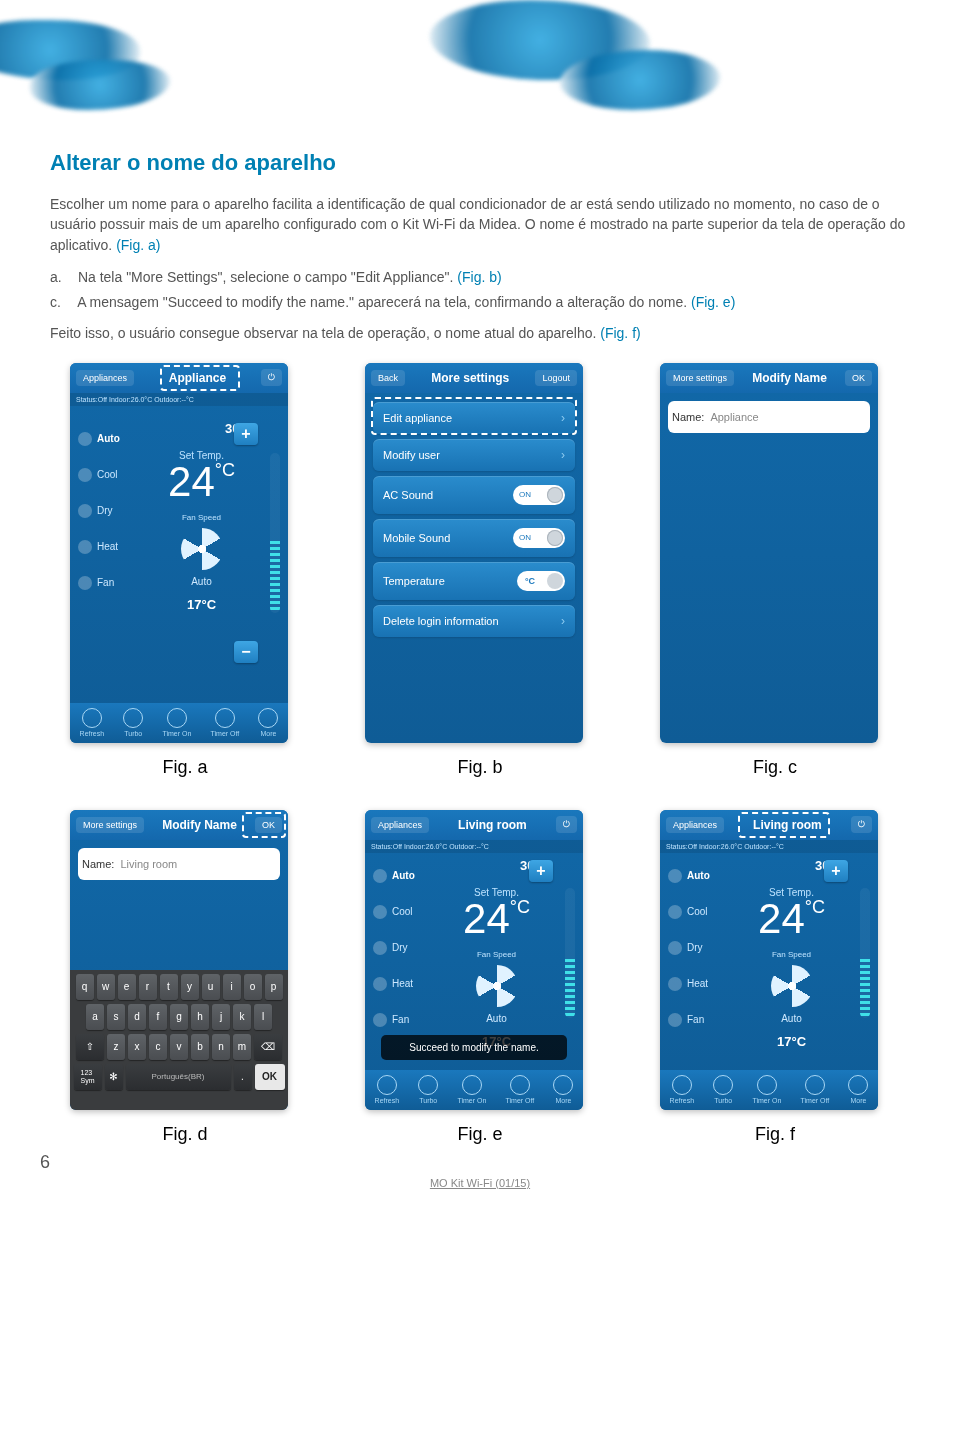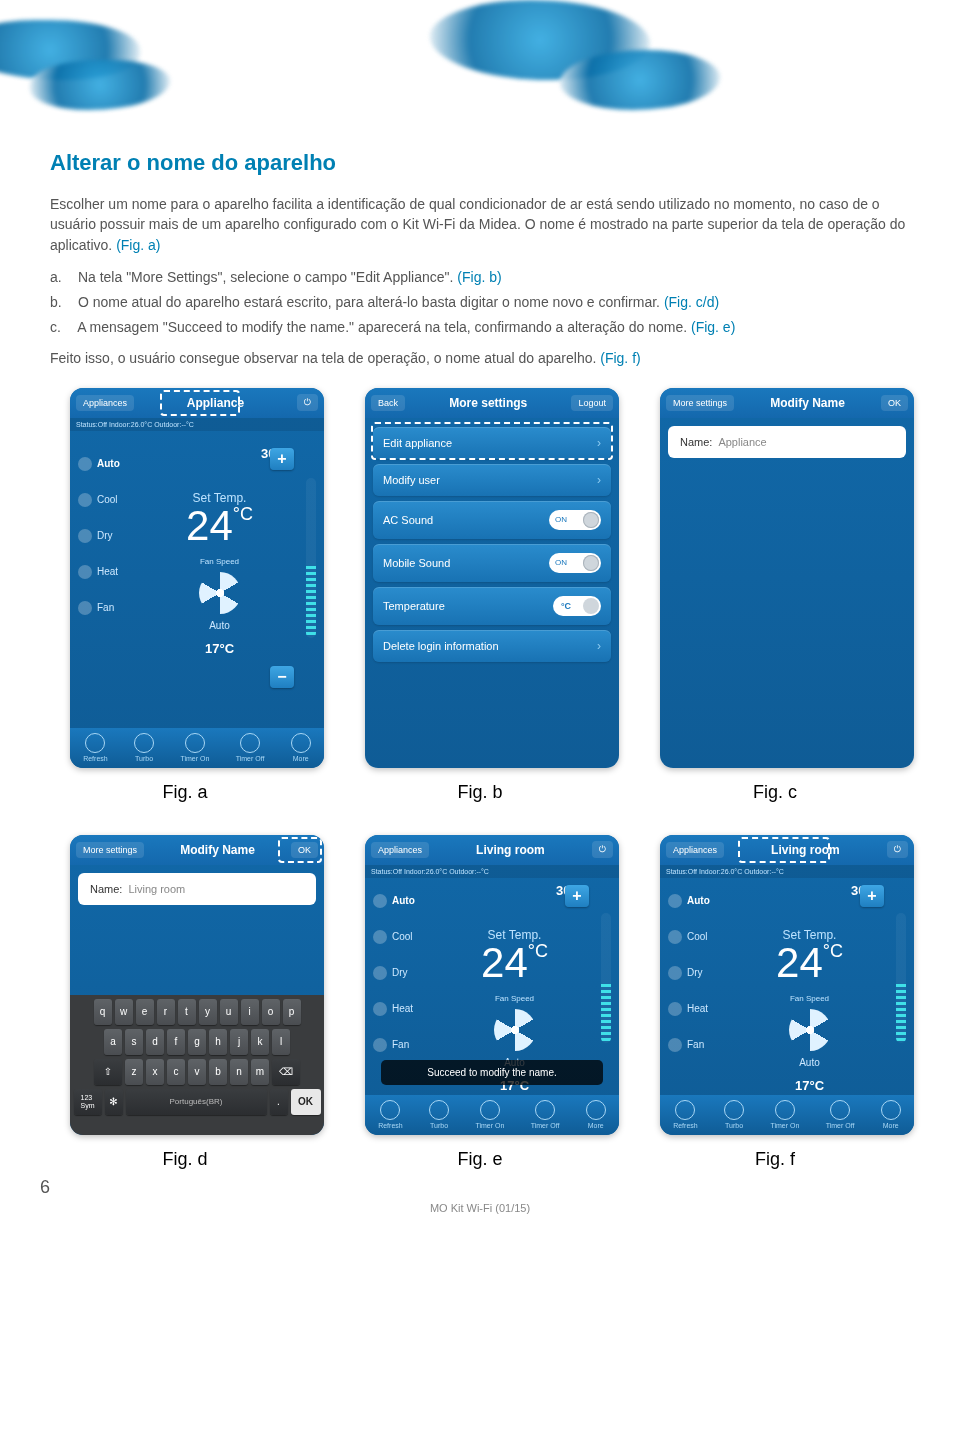--- a/index.html
+++ b/index.html
@@ -43,24 +43,24 @@
   }
   ol.steps { list-style: none; padding-left: 24px; margin-bottom: 10px; }
   ol.steps li { font-size: 14px; color: #555; line-height: 1.5; margin-bottom: 4px; }
   ol.steps li .marker { display: inline-block; width: 24px; margin-left: -24px; }
   .figref { color: #0080b3; }
   .conclude { font-size: 14px; color: #555; margin: 12px 0 22px; }
 
   .figrow { display: flex; justify-content: space-between; padding: 0 20px; margin-bottom: 8px; }
   .figcell { width: 230px; text-align: center; }
   .phone {
-    width: 254px;
+    width: 218px;
     height: 380px;
     background: linear-gradient(180deg,#1168a8 0%, #0f5c96 100%);
-    border-radius: 13px;
+    border-radius: 6px;
     box-shadow: 0 2px 6px rgba(0,0,0,0.25);
     position: relative;
     overflow: hidden;
     color: #fff;
     font-size: 10px;
     text-align: left;
   }
   .phone.short { height: 300px; }
   .topbar {
     height: 30px;
@@ -124,21 +124,21 @@
   .maindisp .plus, .maindisp .minus {
     width: 24px; height: 22px;
     background: linear-gradient(180deg,#3ea6e4,#1f7fc1);
     border-radius: 4px;
     display:inline-flex; align-items:center; justify-content:center;
     font-size: 16px; font-weight: bold;
     box-shadow: 0 1px 2px rgba(0,0,0,0.3);
   }
   .maindisp .plus { position:absolute; right:0; top: 2px; }
   .maindisp .minus { position:absolute; right:0; top: 220px; }
-  .maindisp .settemp-label { font-size: 12px; color:#bde3ff; margin-top: 30px; }
+  .maindisp .settemp-label { font-size: 10px; color:#bde3ff; margin-top: 14px; }
   .maindisp .bigtemp { font-size: 42px; font-weight: 400; line-height: 1; }
   .maindisp .bigtemp .unit { font-size: 18px; vertical-align: top; }
   .maindisp .fanspeed-label { font-size: 8px; color:#bde3ff; margin-top: 10px; }
   .maindisp .fanicon {
     width: 42px; height: 42px;
     margin: 6px auto 0;
     background: radial-gradient(circle, #fff 0 4px, transparent 4px),
                 conic-gradient(#e0f2ff 0 60deg, transparent 60deg 120deg, #e0f2ff 120deg 180deg, transparent 180deg 240deg, #e0f2ff 240deg 300deg, transparent 300deg 360deg);
     border-radius: 50%;
   }
@@ -210,21 +210,21 @@
     content:''; position:absolute; right:2px; top:2px;
     width:16px; height:16px; border-radius:50%;
     background:#cfd6dc;
   }
 
   
   .namefield {
     margin: 8px;
     background: #fff;
     border-radius: 6px;
-    padding: 10px 12px;
+    padding: 10px 4px;
     display:flex; align-items:center;
     font-size: 11px;
     color:#333;
   }
   .namefield .lbl { color:#333; margin-right: 6px; }
   .namefield input {
     border:none; outline:none; font-size:11px; color:#888; background:transparent;
     flex:1;
   }
 
@@ -276,20 +276,21 @@
     bottom: 20px;
     font-size: 18px;
     color: #555;
   }
   .footer {
     text-align: center;
     font-size: 11px;
     color: #888;
     margin-top: 0;
     padding-bottom: 4px;
+    text-decoration: underline;
   }
 </style>
 </head>
 <body>
 
 <div class="header-art">
   <div class="swirl s1"></div>
     <div class="swirl s2"></div>
   <div class="swirl s3"></div>
     <div class="swirl s4"></div>
@@ -301,25 +302,20 @@
     <span>Escolher um nome para o aparelho facilita a identificação de qual condicionador de ar está sendo utilizado no momento, no caso de o usuário possuir mais de um aparelho configurado com o Kit Wi-Fi da Midea. O nome é mostrado na parte superior da tela de operação do aplicativo. </span>
     <span class="figref">(Fig. a)</span>
   </p>
   <ol class="steps">
     <li>
       <span class="marker">a.</span>
       <span>Na tela "More Settings", selecione o campo "Edit Appliance". </span>
       <span class="figref">(Fig. b)</span>
     </li>
     <li>
-      <span class="marker">b.</span>
-      <span>O nome atual do aparelho estará escrito, para alterá-lo basta digitar o nome novo e confirmar. </span>
-      <span class="figref">(Fig. c/d)</span>
-    </li>
-    <li>
       <span class="marker">c.</span>
       <span>A mensagem "Succeed to modify the name." aparecerá na tela, confirmando a alteração do nome. </span>
       <span class="figref">(Fig. e)</span>
     </li>
   </ol>
   <p class="conclude">
     <span>Feito isso, o usuário consegue observar na tela de operação, o nome atual do aparelho. </span>
     <span class="figref">(Fig. f)</span>
   </p>
 

